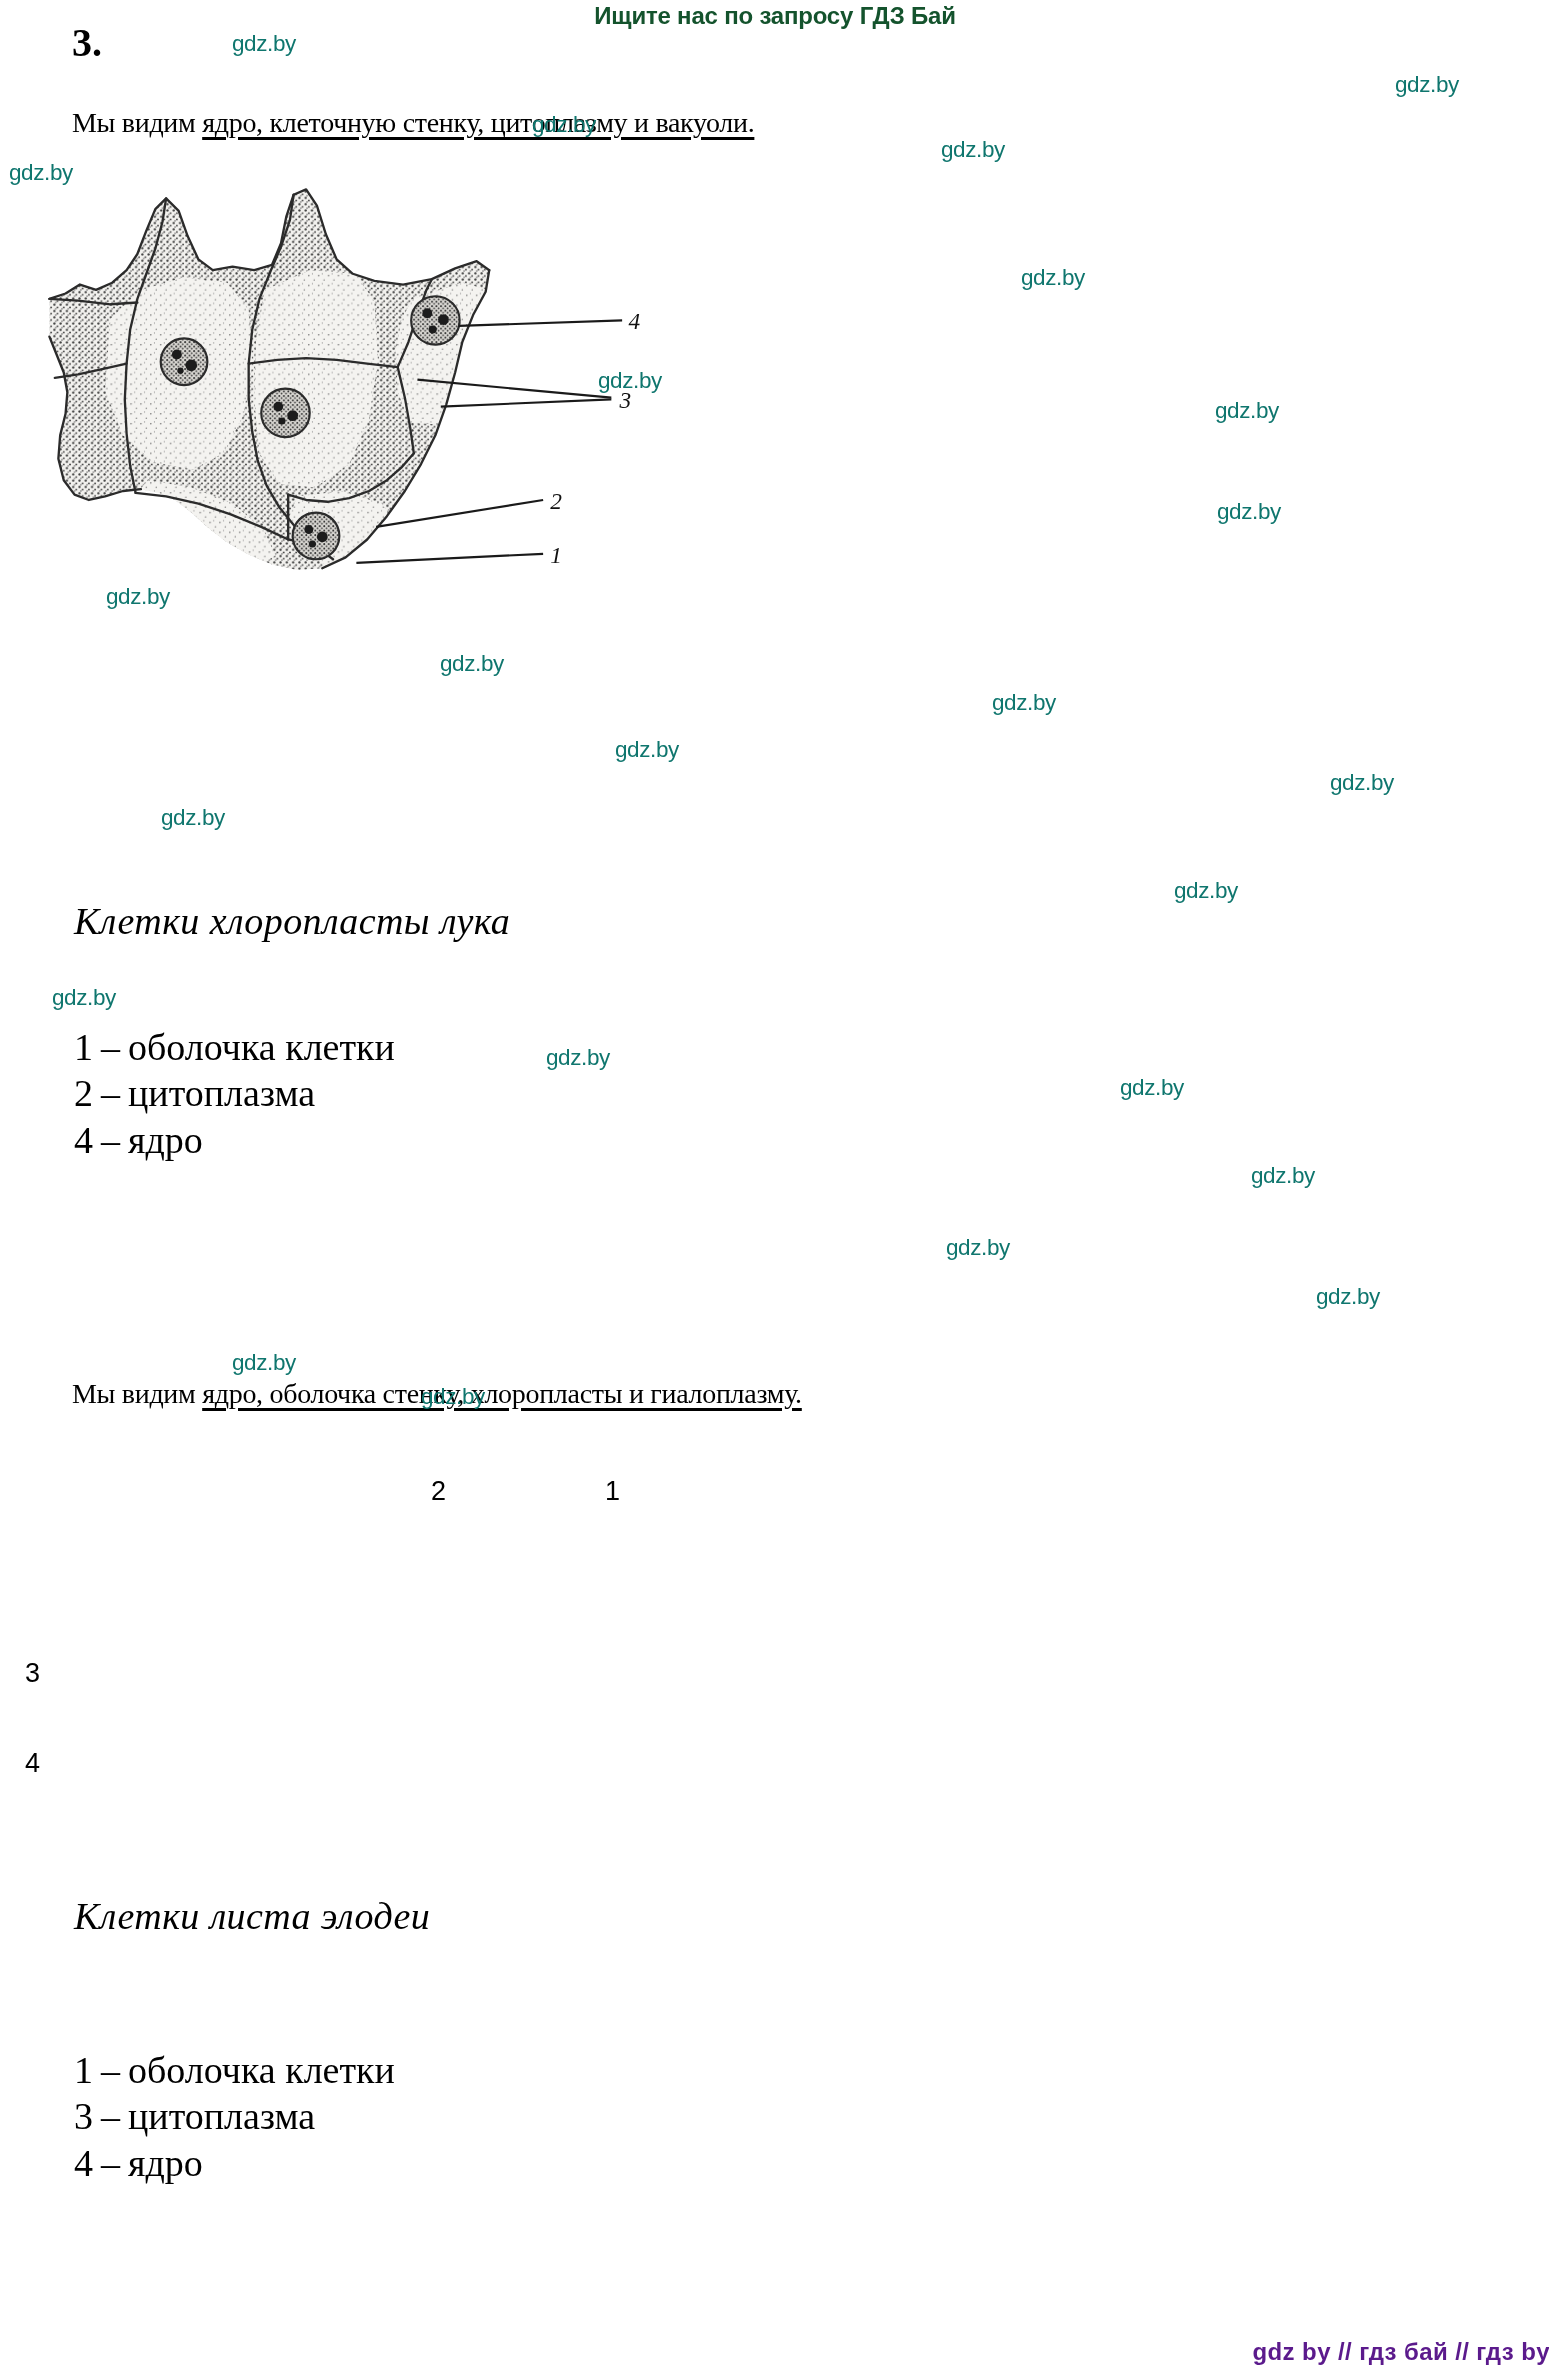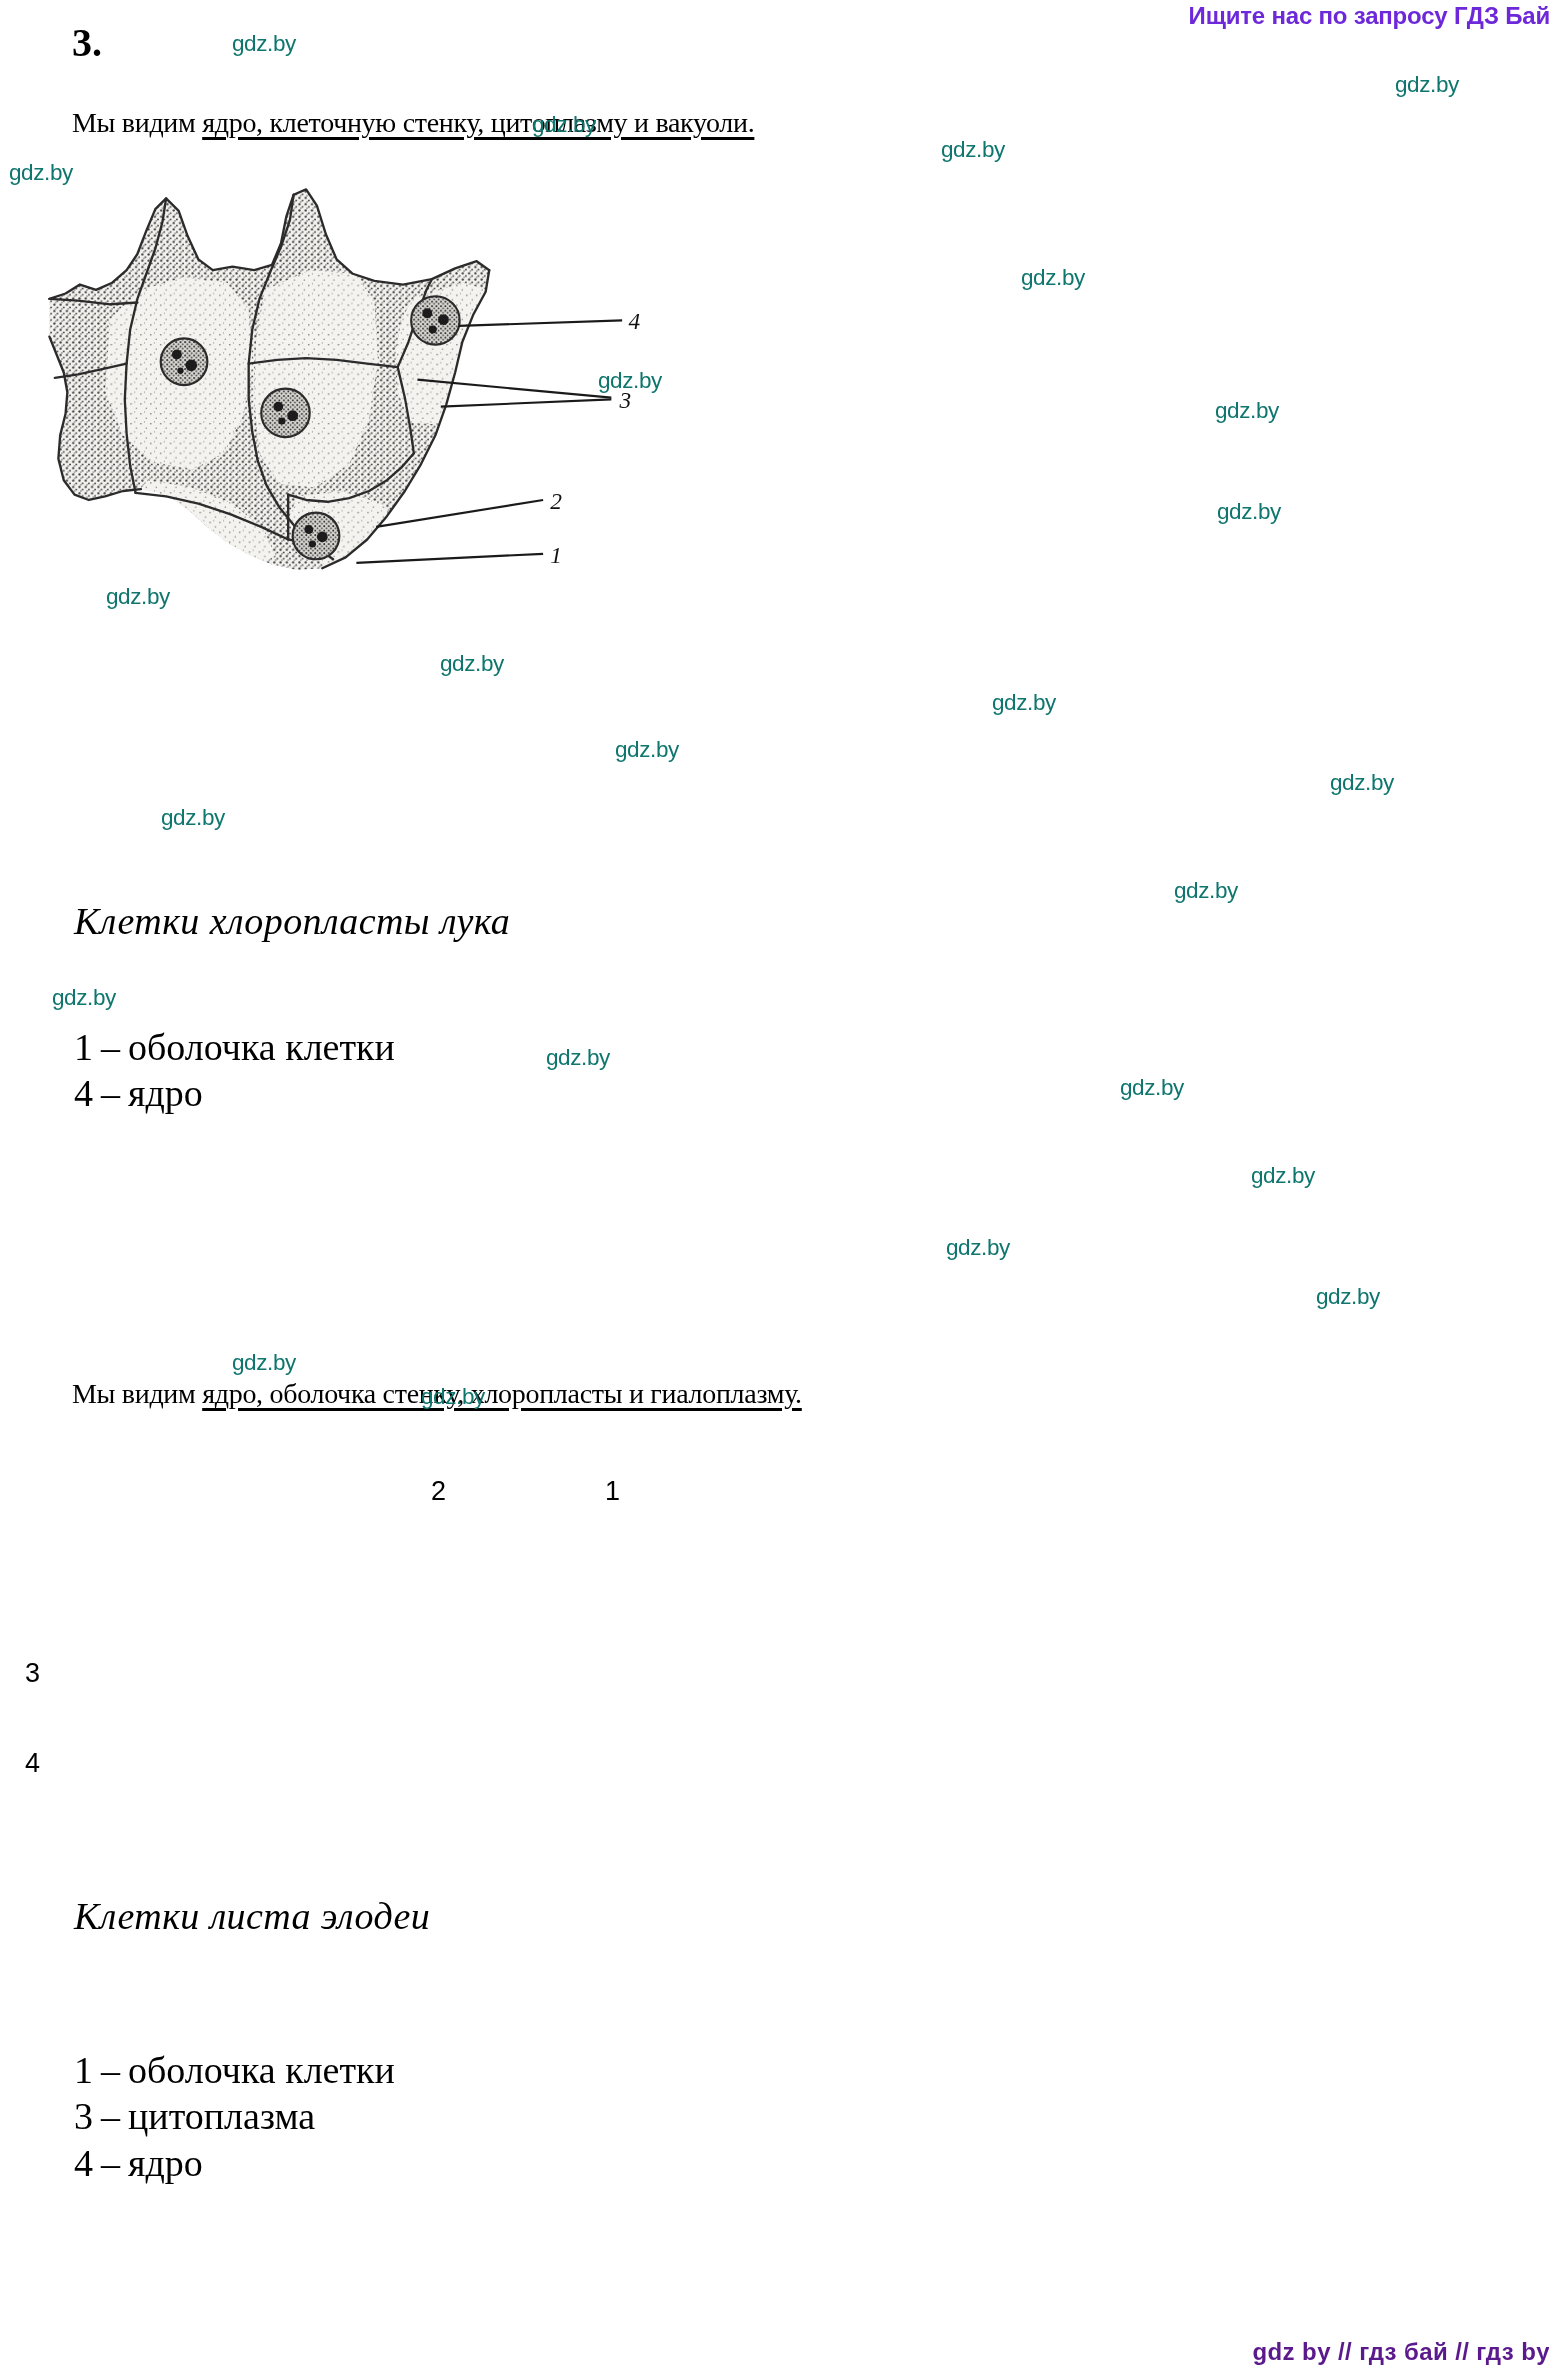--- a/index.html
+++ b/index.html
@@ -131,21 +131,21 @@
     color: #5b1a8c;
     letter-spacing: 0.4px;
     white-space: nowrap;
   }
 </style>
 </head>
 <body>
 
 <div id="page">
 
-  <div class="promo-banner" style="color: #6d28d9; text-align: right;">Ищите нас по запросу ГДЗ Бай</div>
+  <div class="promo-banner" style="color: #14532d;">Ищите нас по запросу ГДЗ Бай</div>
 
   <div class="ex-number">3.</div>
 
   <div class="answer-line" style="left:72px; top:108px;">
     <span>Мы видим </span><span class="u">ядро, клеточную стенку, цитоплазму и вакуоли.</span>
   </div>
 
   <div class="figure-onion">
     <svg width="710" height="386" viewBox="0 0 790 430" xmlns="http://www.w3.org/2000/svg">
       <defs>
@@ -262,20 +262,23 @@
     </svg>
   </div>
 
   <div class="fig-caption" style="left:74px; top:899px;">Клетки хлоропласты лука</div>
 
   <div class="legend" style="left:74px; top:1024px;">
     <span class="legend-row">
       <span class="num">1</span><span class="dash">–</span><span class="txt">оболочка клетки</span>
     </span>
     <span class="legend-row">
+      <span class="num">2</span><span class="dash">–</span><span class="txt">цитоплазма</span>
+    </span>
+    <span class="legend-row">
       <span class="num">4</span><span class="dash">–</span><span class="txt">ядро</span>
     </span>
   </div>
 
   <div class="answer-line" style="left:72px; top:1379px;">
     <span>Мы видим </span><span class="u">ядро, оболочка стенку, хлоропласты и гиалоплазму.</span>
   </div>
 
   <div>
     <div class="callout" style="left:431px; top:1476px;">2</div>

